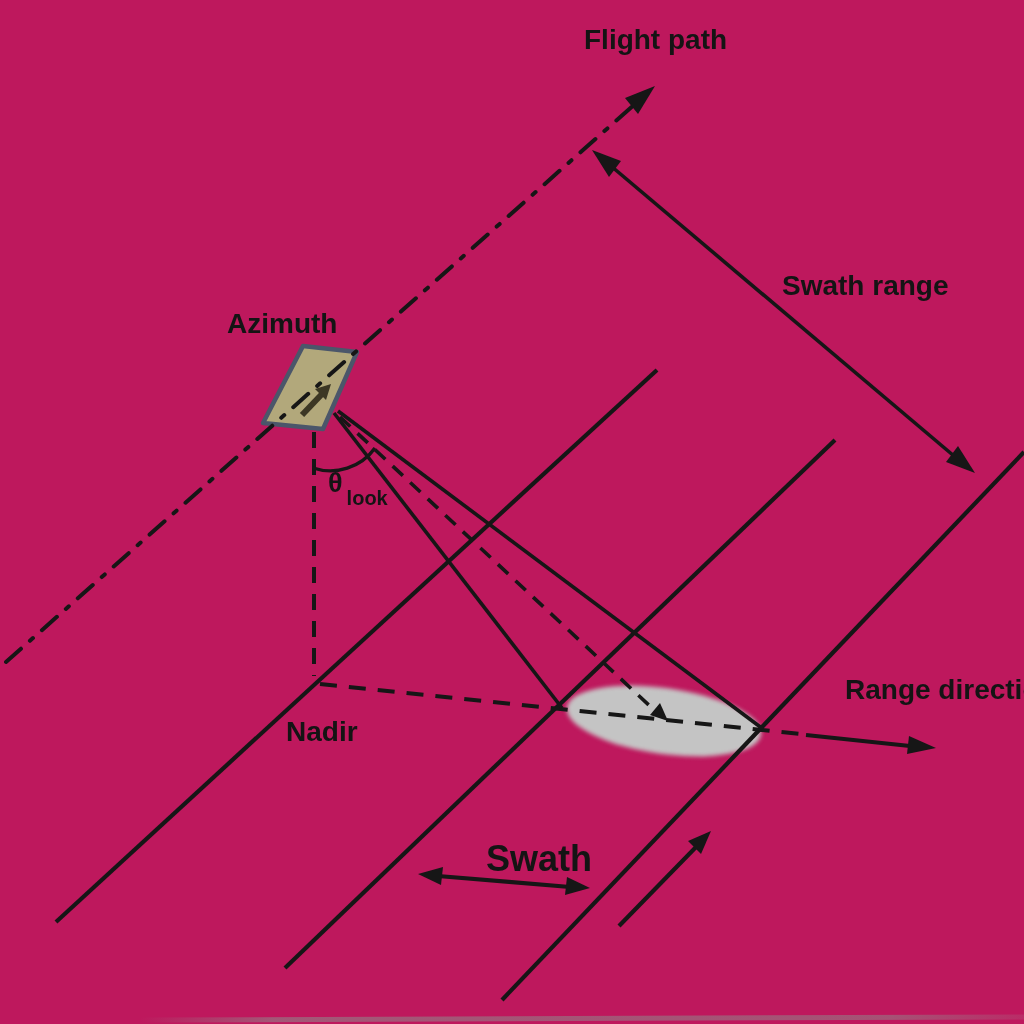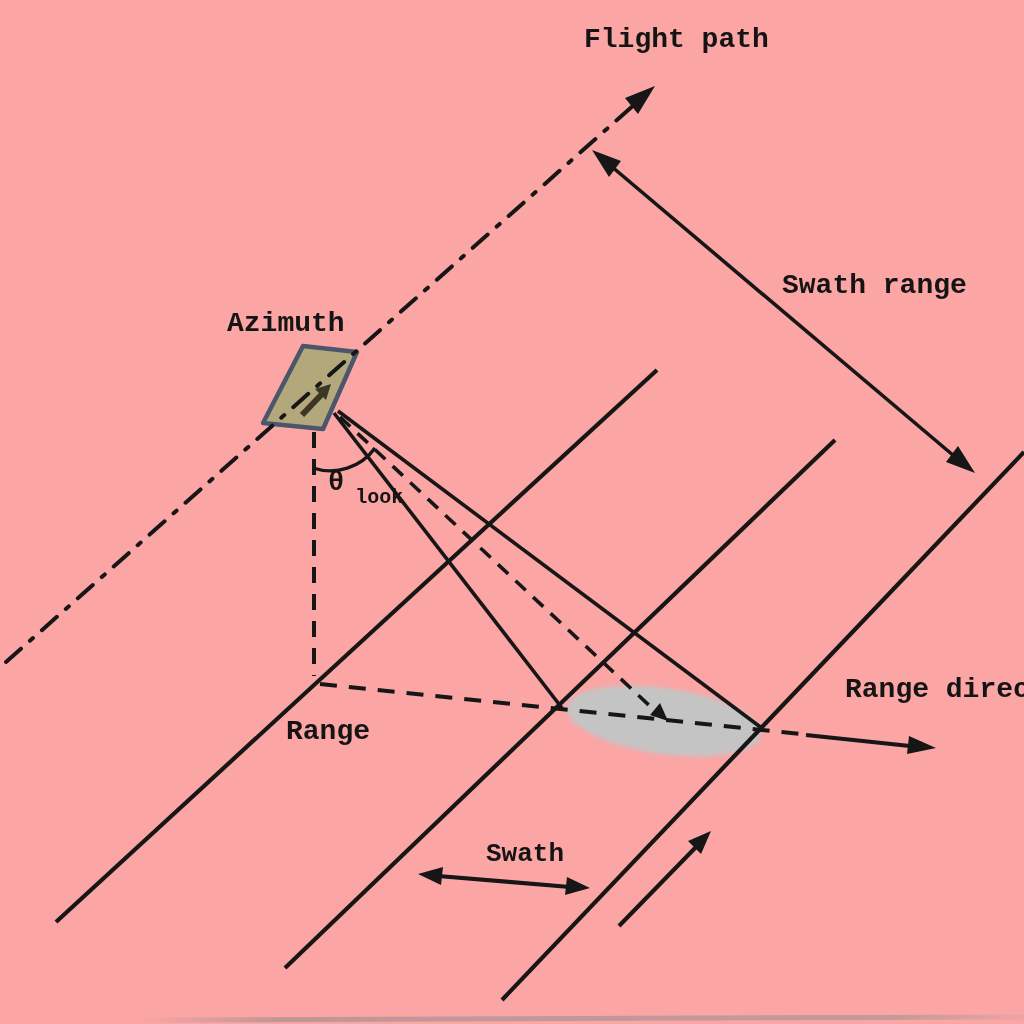--- a/index.html
+++ b/index.html
@@ -1,28 +1,28 @@
 <!DOCTYPE html>
 <html><head>
 <meta charset="utf-8">
 <style>
   html,body{margin:0;padding:0;background:#ffffff;}
   #stage{
     position:relative;width:1024px;height:1024px;overflow:hidden;
-    background:#fca5a5;
-    font-family:Liberation Mono, monospace;
+    background:#be185d;
+    font-family:Liberation Sans, sans-serif;
   }
   #diagram-svg{position:absolute;left:0;top:0;filter:blur(.35px);}
   .label{
     position:absolute;color:#141414;font-weight:bold;
     white-space:nowrap;line-height:1;letter-spacing:0px;
   }
-  .fs28{font-size:28px;} .fs27{font-size:26px;}
+  .fs28{font-size:28px;} .fs27{font-size:36px;}
   .theta-symbol{font-size:27px;font-weight:bold;}
-  .theta-sub{font-size:20px;font-weight:bold;display:inline-block;transform:translateY(13px);margin-left:11px;}
+  .theta-sub{font-size:20px;font-weight:bold;display:inline-block;transform:translateY(13px);margin-left:4px;}
   #scan-artifact{
     position:absolute;left:140px;top:1016px;width:884px;height:5px;
     background:linear-gradient(to right,rgba(160,160,160,0),rgba(140,140,140,.55) 15%,rgba(140,140,140,.5) 85%,rgba(160,160,160,.15));
     transform:rotate(-.2deg);
   }
   .ink{stroke:#161616;fill:none;}
   .fill-ink{fill:#161616;stroke:none;}
 </style>
 </head>
 <body>
@@ -94,21 +94,21 @@
   <div class="label fs28" style="left:584px;top:26px;">Flight path</div>
 
   <div class="label fs28" style="left:227px;top:310px;">Azimuth</div>
 
   <div class="label fs28" style="left:782px;top:272px;">Swath range</div>
 
   <div class="label" style="left:328px;top:470px;">
     <span class="theta-symbol">θ</span><span class="theta-sub">look</span>
   </div>
 
-  <div class="label fs28" style="left:286px;top:718px;">Range</div>
+  <div class="label fs28" style="left:286px;top:718px;">Nadir</div>
 
   <div class="label fs28" style="left:845px;top:676px;">Range direction</div>
 
   <div class="label fs27" style="left:486px;top:841px;">Swath</div>
 
 
   <div id="scan-artifact"></div>
 </div>
 
 </body></html>

